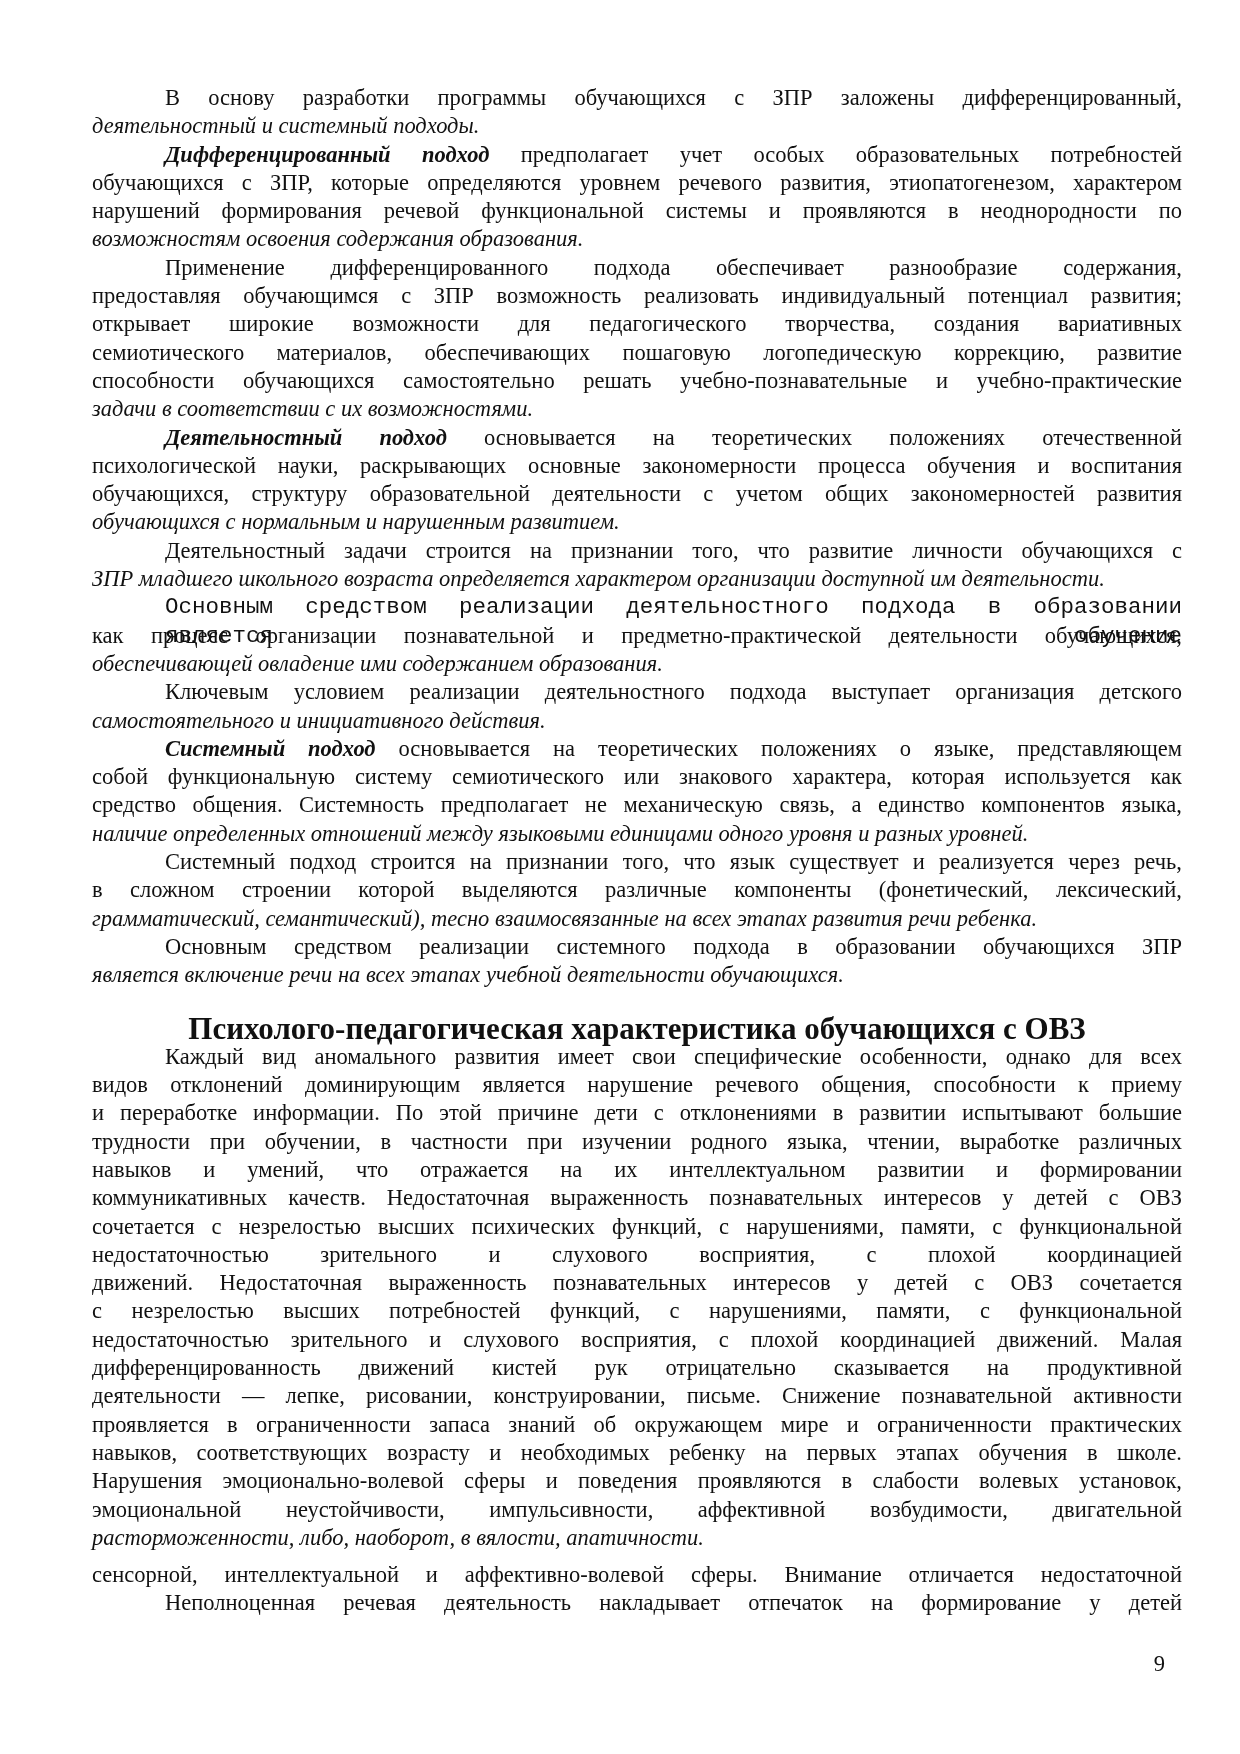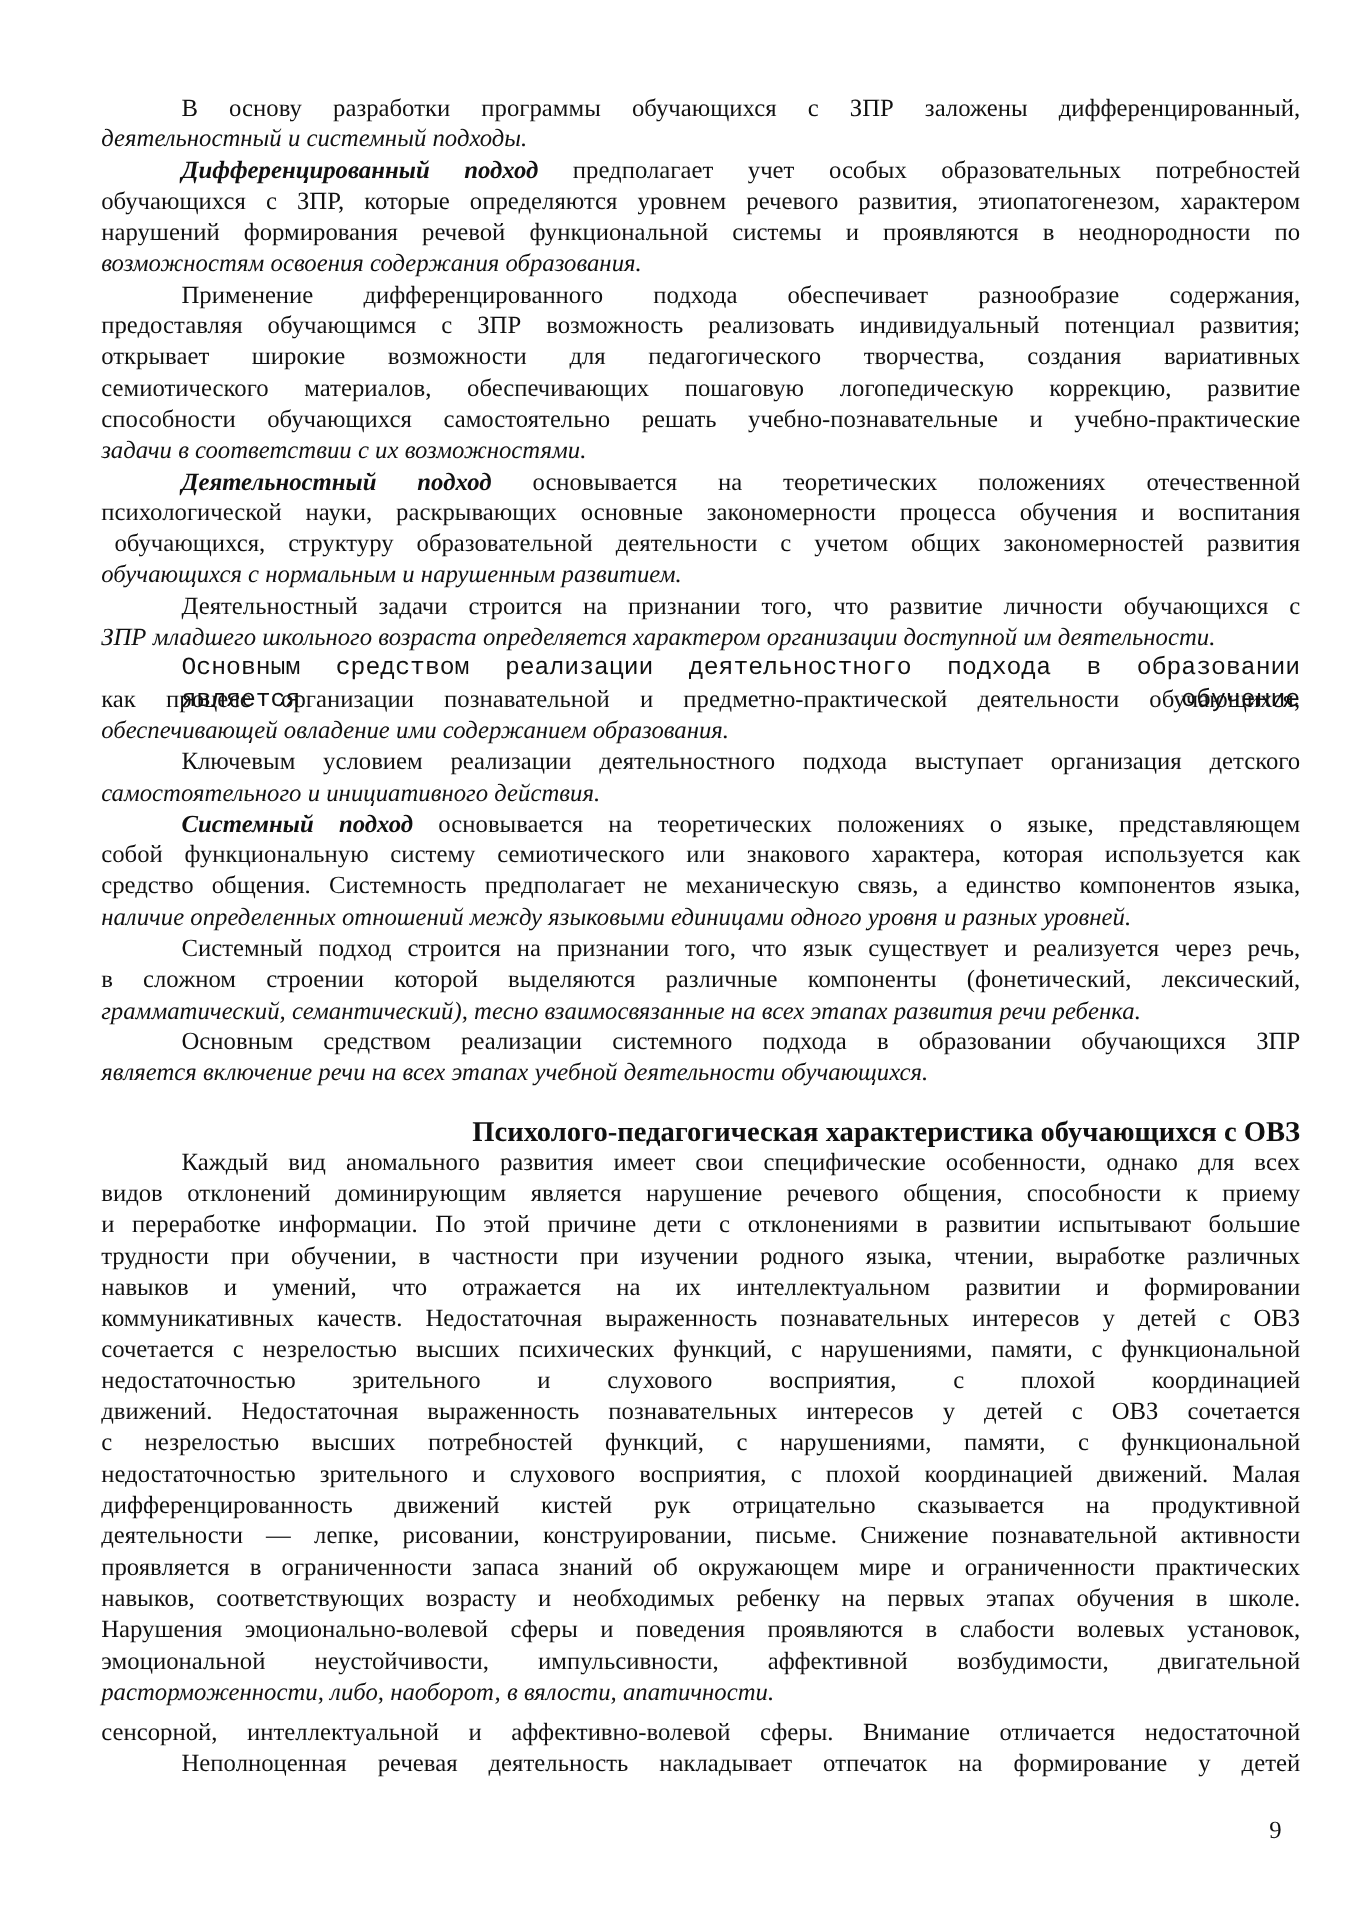--- a/index.html
+++ b/index.html
@@ -34,24 +34,24 @@
     text-align-last: left;
   }
   .line.indent {
     padding-left: 73px;
   }
   .bi {
     font-weight: bold;
     font-style: italic;
   }
   .heading {
-    font-size: 26px;
+    font-size: 31px;
     line-height: 28.3px;
     font-weight: bold;
-    text-align: right;
+    text-align: center;
     margin-top: 25px;
   }
   .para-gap {
     height: 9px;
   }
   .page-number {
     position: absolute;
     left: 1140px;
     width: 25px;
     top: 1650px;
@@ -122,21 +122,21 @@
     </div>
 
     <div>
       <div class="line indent">
           <span class="jl" style="white-space: normal; display: block;"><b class="bi">Деятельностный подход</b><span> основывается на теоретических положениях отечественной</span></span>
         </div>
       <div class="line">
           <span class="jl" style="white-space: normal; display: block;">психологической науки, раскрывающих основные закономерности процесса обучения и воспитания</span>
         </div>
       <div class="line">
-          <span class="jl" style="white-space: normal; display: block; margin-left: 12px;">обучающихся, структуру образовательной деятельности с учетом общих закономерностей развития</span>
+          <span class="jl" style="white-space: normal; display: block;">обучающихся, структуру образовательной деятельности с учетом общих закономерностей развития</span>
         </div>
       <div class="line last">
           <span class="jl" style="white-space: normal; display: block;">обучающихся с нормальным и нарушенным развитием.</span>
         </div>
     </div>
 
     <div>
       <div class="line indent">
           <span class="jl" style="white-space: normal; display: block;">Деятельностный задачи строится на признании того, что развитие личности обучающихся с</span>
         </div>

